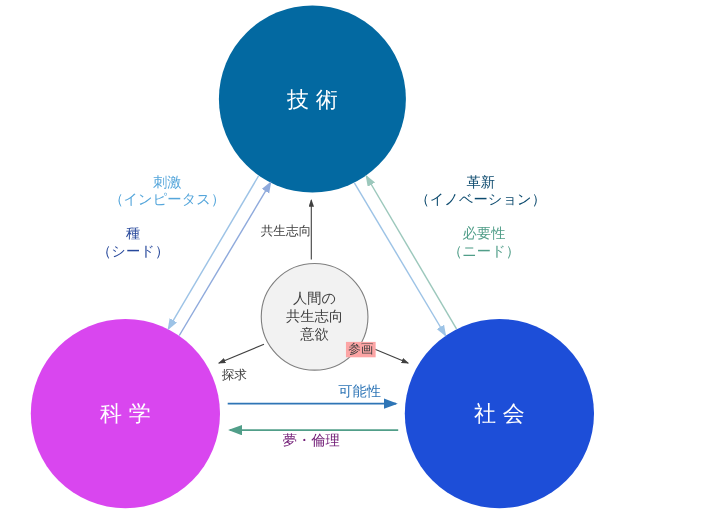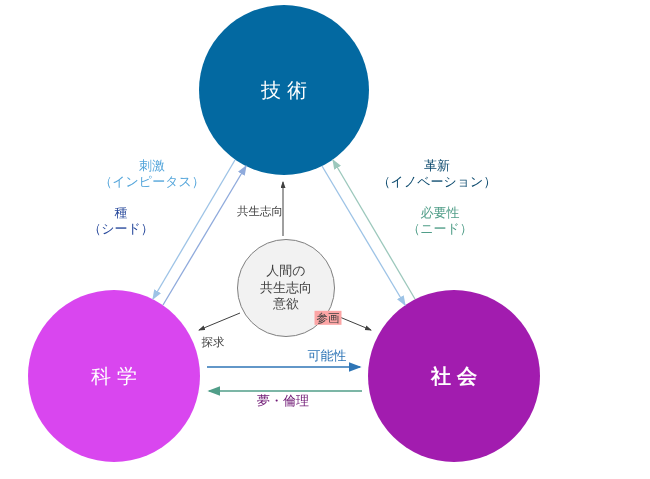--- a/index.html
+++ b/index.html
@@ -17,21 +17,21 @@
     display: flex;
     align-items: center;
     justify-content: center;
     color: #ffffff;
     font-size: 20px;
     letter-spacing: 6px;
     text-indent: 6px;
   }
   .circle-tech    { left: 199px; top: 5px;   width: 170px; height: 170px; background: #0369a1; }
   .circle-science { left: 28px;  top: 290px; width: 172px; height: 172px; background: #d946ef; }
-  .circle-society { left: 368px; top: 290px; width: 172px; height: 172px; background: #a21caf; font-weight: bold; }
+  .circle-society { left: 368px; top: 290px; width: 172px; height: 172px; background: #1d4ed8; }
   .circle-center {
     position: absolute;
     left: 237px; top: 239px; width: 96px; height: 96px;
     background: #F2F2F2;
     border: 1px solid #7F7F7F;
     border-radius: 50%;
     display: flex;
     flex-direction: column;
     align-items: center;
     justify-content: center;

